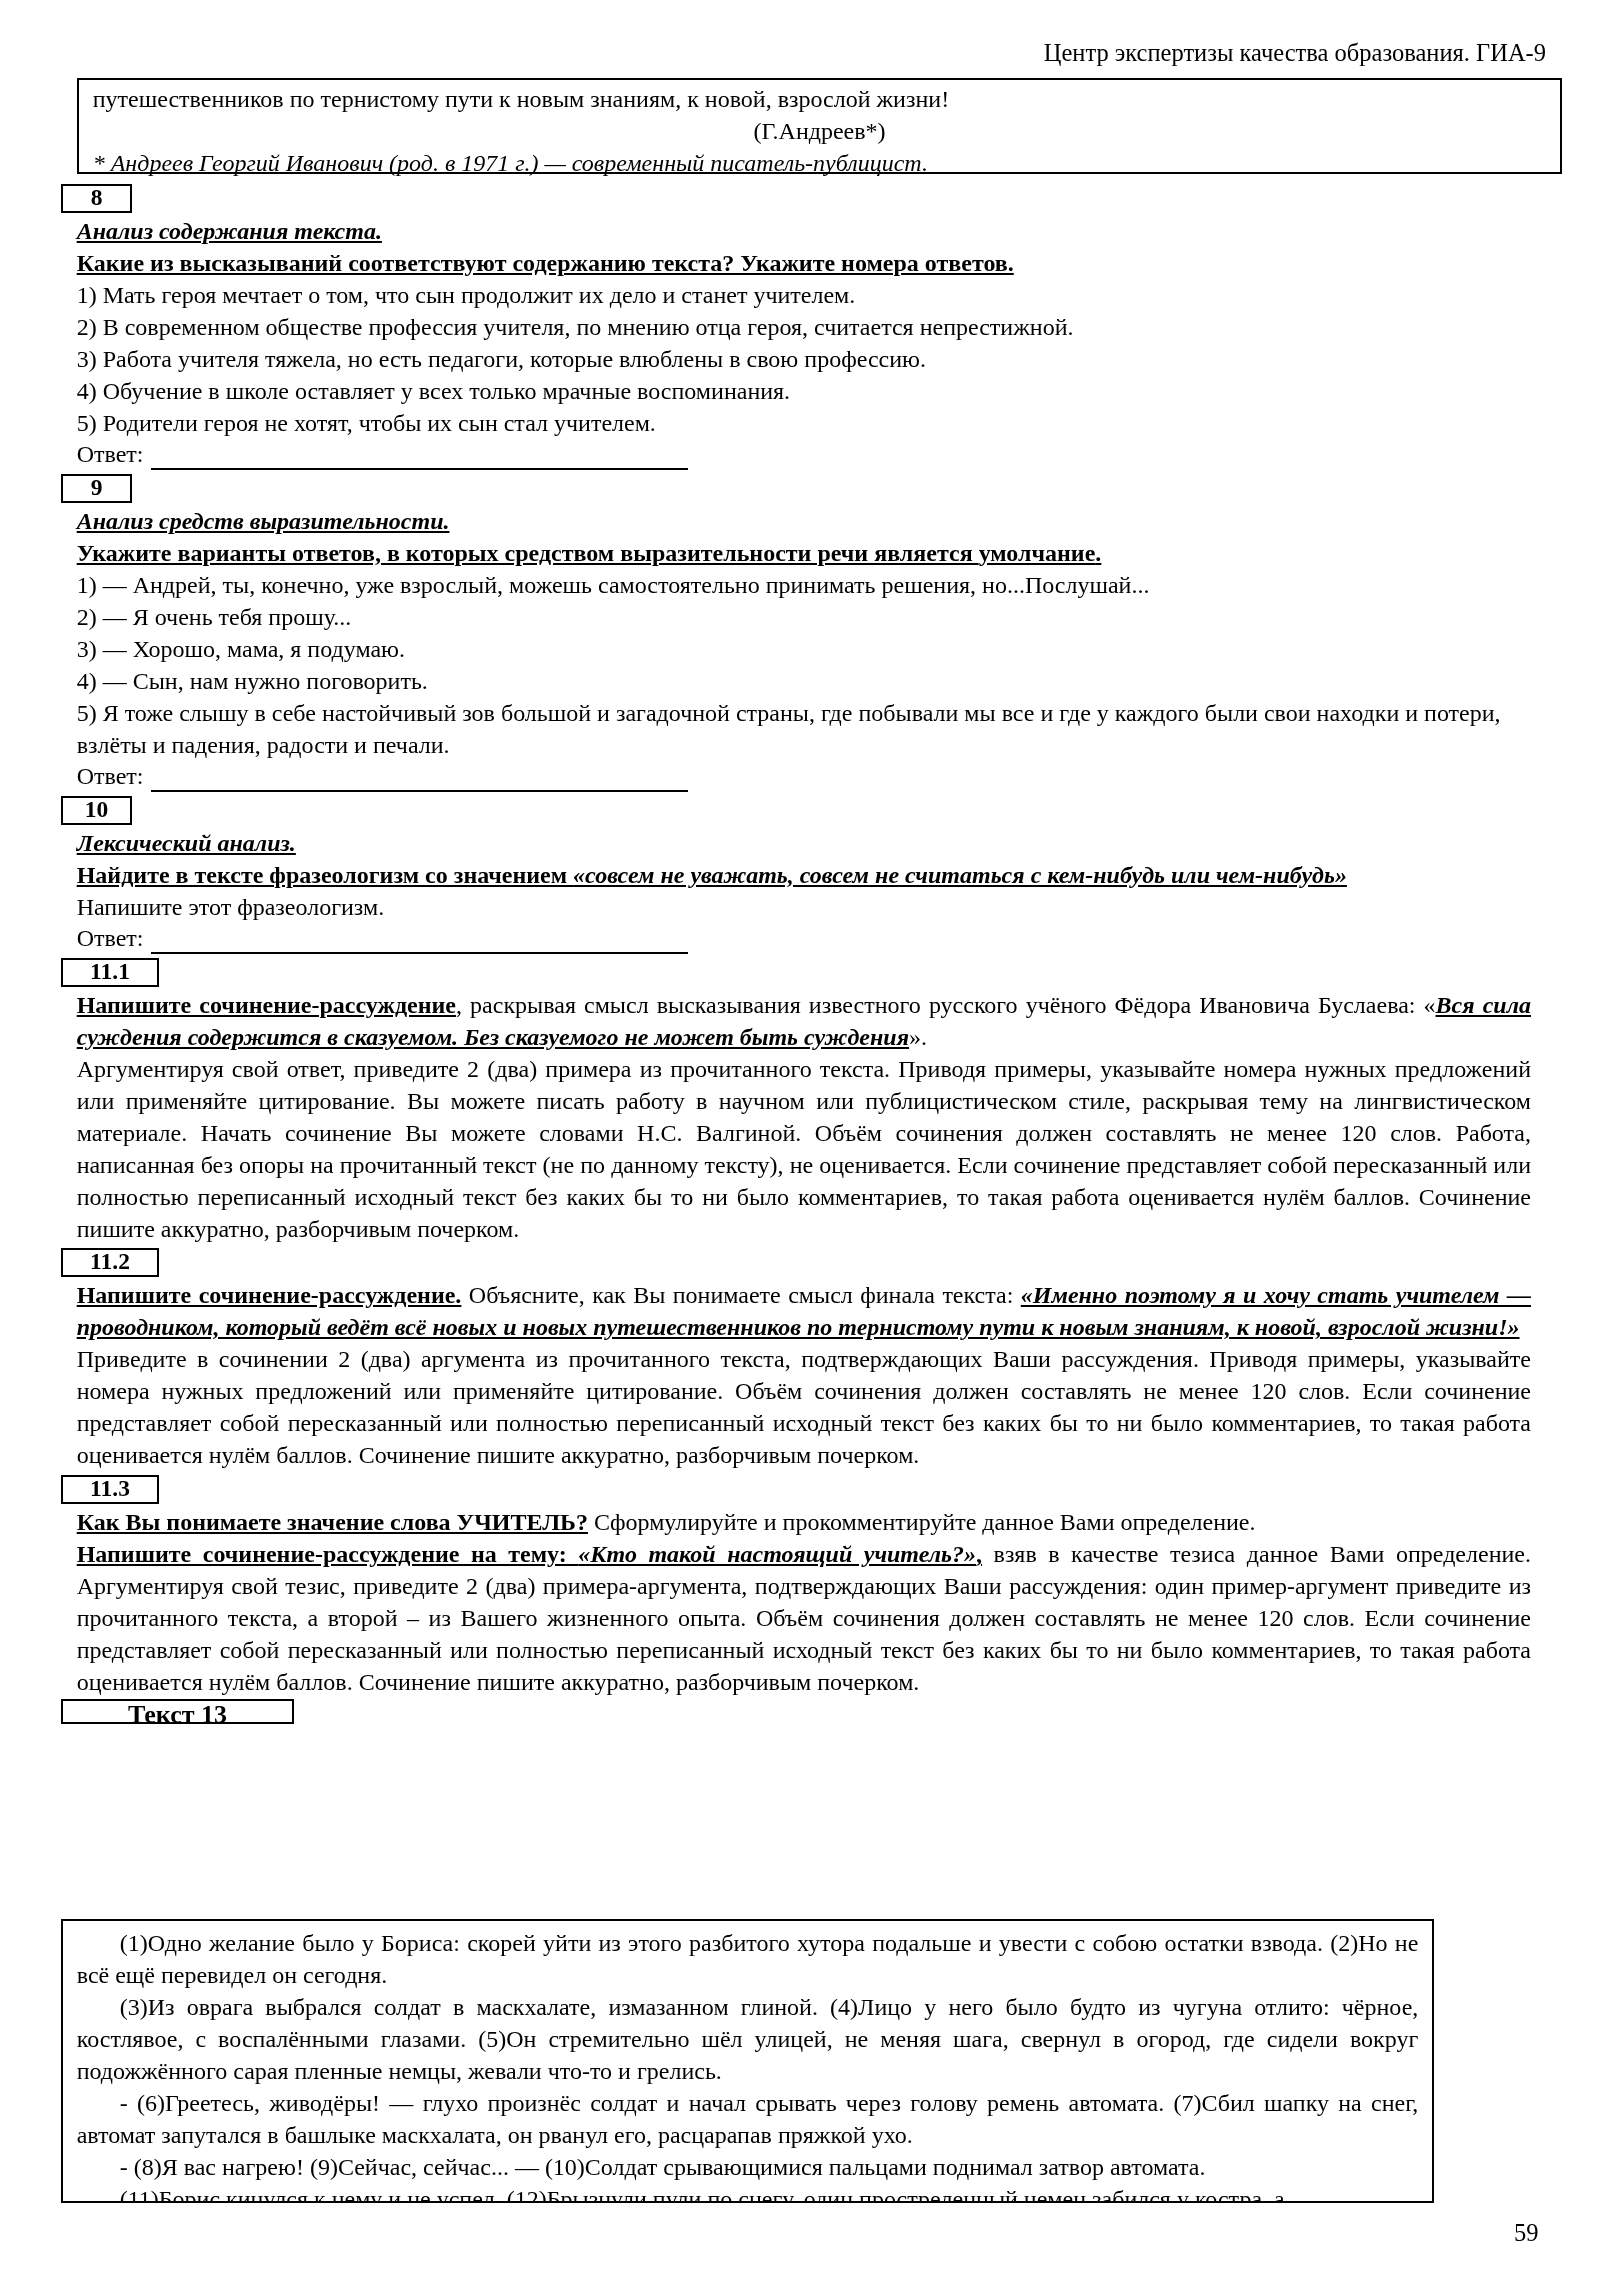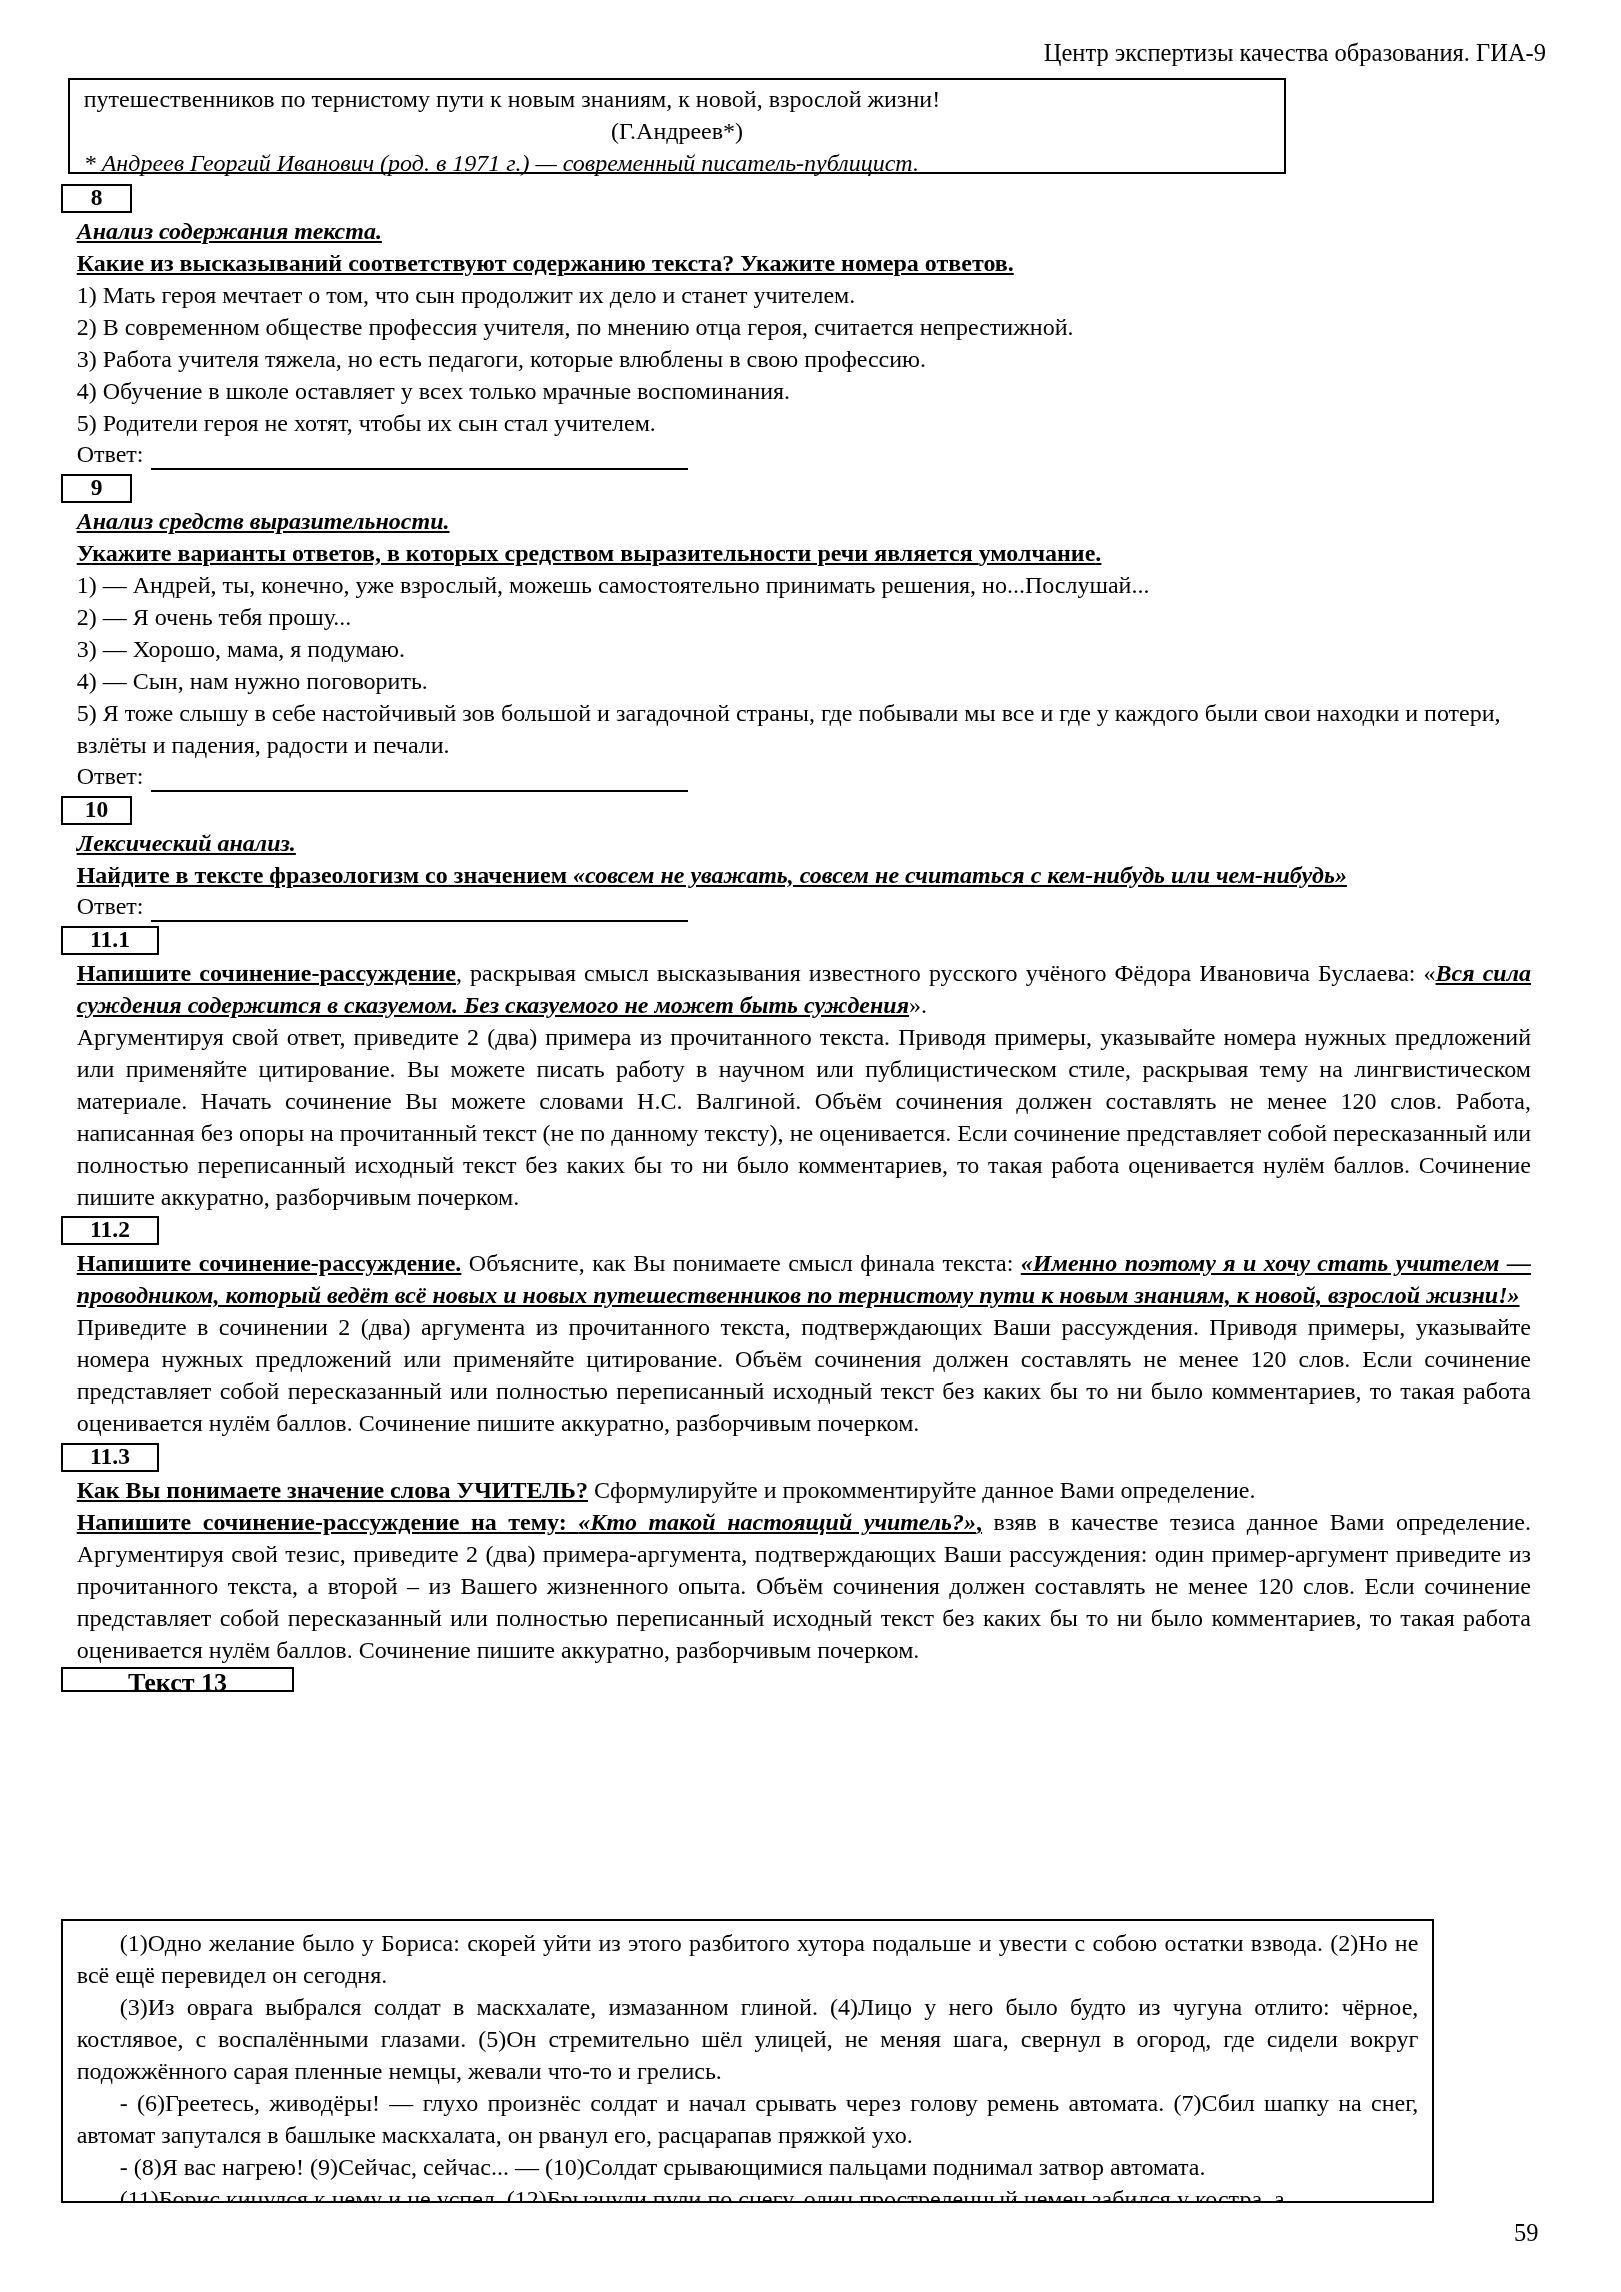--- a/index.html
+++ b/index.html
@@ -1,21 +1,21 @@
 <!DOCTYPE html>
 <html><head>
 <meta charset="utf-8">
 <style>
   html, body { margin: 0; padding: 0; background: #ffffff; }
   body { width: 1621px; height: 2293px; position: relative; overflow: hidden;
          font-family: "Liberation Serif", "DejaVu Serif", serif; color: #000; font-size: 24px; line-height: 32px; }
   .page { position: absolute; left: 61px; top: 0; width: 1485px; }
   .header { position: absolute; right: 0; top: 37px; font-size: 24.5px; }
   .box { border: 2.9px solid #000; box-sizing: border-box; }
-  .excerpt { position: absolute; left: 7px; top: 78px; width: 1218px; height: 96px; padding: 2.9px 13.7px; }
+  .excerpt { position: absolute; left: 16px; top: 78px; width: 1485px; height: 96px; padding: 2.9px 13.7px; }
   .right { text-align: center; }
   .it { font-style: italic; }
   .b { font-weight: bold; text-decoration: underline; }
   .u { text-decoration: underline; }
   .qnum { width: 71px; height: 29px; border: 2.9px solid #000; box-sizing: border-box; text-align: center;
           font-weight: bold; font-size: 23.5px; line-height: 23.5px; margin-top: 3.9px; margin-bottom: 2px; }
   .qnum.wide { width: 98px; }
   .flow { position: absolute; left: 15.7px; top: 180px; width: 1470px; }
   .ans { display: flex; align-items: flex-end; height: 31px; }
   .ans .line { width: 537px; border-bottom: 2.9px solid #000; margin-left: 7.8px; height: 19.6px; }
@@ -67,20 +67,21 @@
       <div class="ans">
         <span>Ответ:</span>
         <span class="line"></span>
       </div>
     </div>
 
     <div class="qnum">10</div>
     <div style="padding-left:15.7px;">
       <div class="it b">Лексический анализ.</div>
       <div class="just"><span class="b">Найдите в тексте фразеологизм со значением </span><span class="b it">«совсем не уважать, совсем не считаться с кем-нибудь или чем-нибудь»</span></div>
+      <div>Напишите этот фразеологизм.</div>
       <div class="ans">
         <span>Ответ:</span>
         <span class="line"></span>
       </div>
     </div>
 
     <div class="qnum wide">11.1</div>
     <div class="just" style="padding-left:15.7px;">
       <div><span class="b">Напишите сочинение-рассуждение</span><span>, раскрывая смысл высказывания известного русского учёного Фёдора Ивановича Буслаева: «</span><span class="b it">Вся сила суждения содержится в сказуемом. Без сказуемого не может быть суждения</span><span>».</span></div>
       <div>Аргументируя свой ответ, приведите 2 (два) примера из прочитанного текста. Приводя примеры, указывайте номера нужных предложений или применяйте цитирование. Вы можете писать работу в научном или публицистическом стиле, раскрывая тему на лингвистическом материале. Начать сочинение Вы можете словами Н.С. Валгиной. Объём сочинения должен составлять не менее 120 слов. Работа, написанная без опоры на прочитанный текст (не по данному тексту), не оценивается. Если сочинение представляет собой пересказанный или полностью переписанный исходный текст без каких бы то ни было комментариев, то такая работа оценивается нулём баллов. Сочинение пишите аккуратно, разборчивым почерком.</div>

